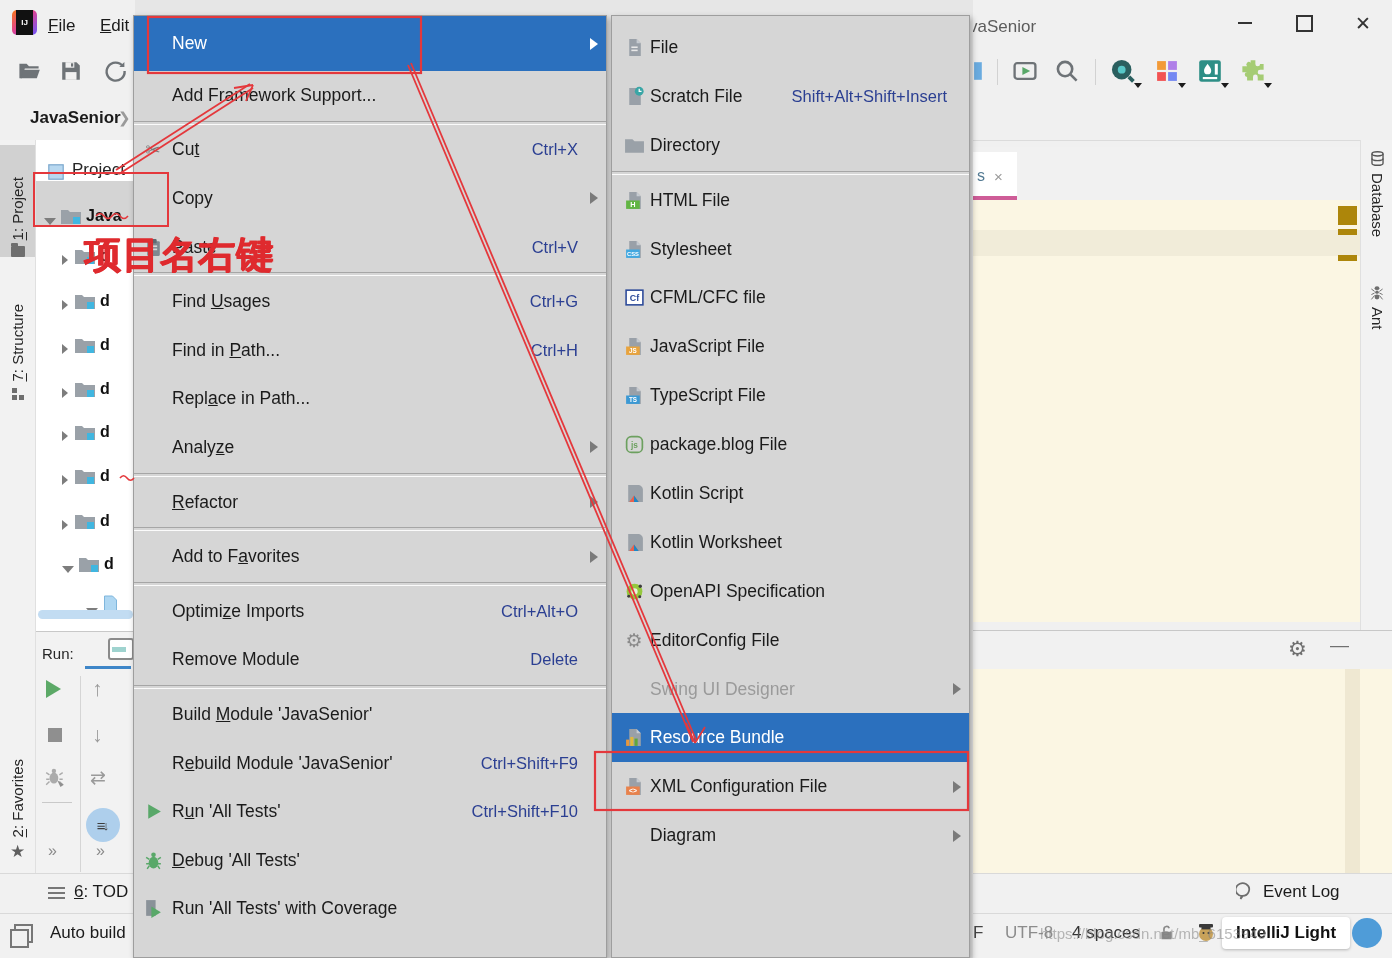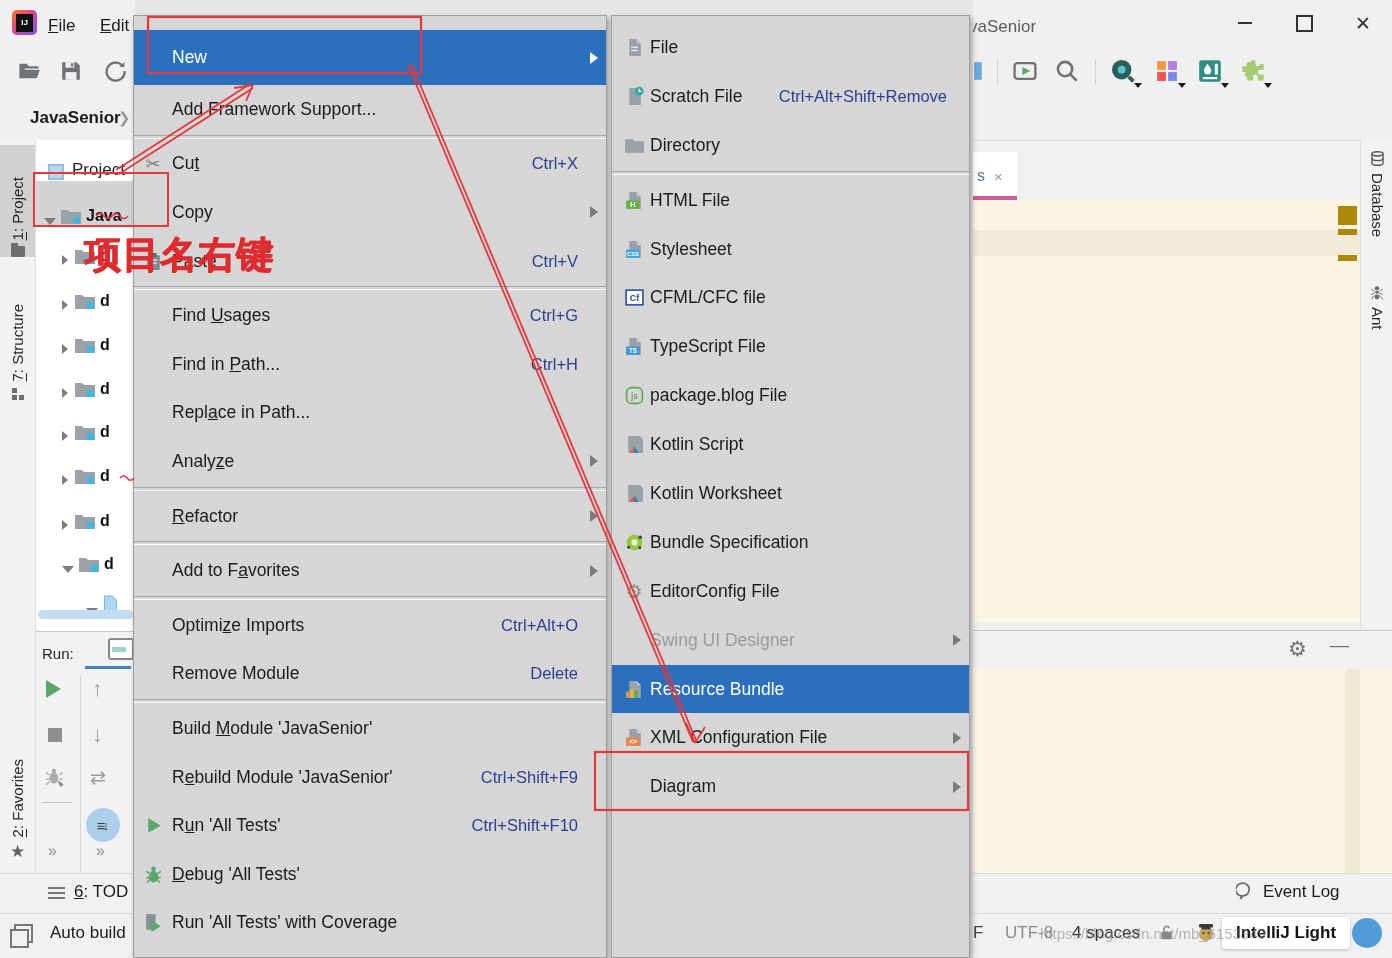--- a/index.html
+++ b/index.html
@@ -5,21 +5,21 @@
   html,body{margin:0;padding:0;background:#888;}
   #app{position:relative;width:1392px;height:958px;background:#F0F0F0;overflow:hidden;
        font-family:"Liberation Sans",sans-serif;color:#1b1b1b;}
   .abs{position:absolute;}
   u{text-decoration:underline;}
 
   
   #titlebar{left:0;top:0;width:1392px;height:47px;background:#F0F0F0;}
   #ij-logo{left:12px;top:10px;width:25px;height:25px;border-radius:5px;
     background:linear-gradient(135deg,#f97a12,#e0438f 45%,#6b57ff);display:flex;align-items:center;justify-content:center;}
-  #ij-logo .inner{width:17px;height:18px;background:#111;color:#fff;font-size:8px;font-weight:bold;
+  #ij-logo .inner{width:17px;height:25px;background:#111;color:#fff;font-size:8px;font-weight:bold;
     display:flex;align-items:center;justify-content:center;}
   .menubar-item{top:16px;font-size:17px;color:#1b1b1b;}
   #win-title{top:17px;font-size:17px;color:#5c5c5c;}
   .winbtn{top:10px;width:30px;height:26px;display:flex;align-items:center;justify-content:center;color:#333;}
   #btn-min .g{width:14px;height:2px;background:#333;}
   #btn-max .g{width:13px;height:13px;border:2px solid #333;}
   #btn-close{font-size:19px;}
 
   #toolbar{left:0;top:47px;width:1392px;height:53px;background:#F0F0F0;}
   .tbtn{top:9px;width:30px;height:30px;display:flex;align-items:center;justify-content:center;}
@@ -104,21 +104,21 @@
   .sb-item{top:9px;font-size:17px;}
   #theme-pill{left:1222px;top:3px;width:128px;height:32px;background:#fff;border-radius:4px;
      box-shadow:0 1px 3px rgba(0,0,0,.25);display:flex;align-items:center;justify-content:center;
      font-size:17px;font-weight:bold;color:#111;}
   #avatar{left:1352px;top:4px;width:30px;height:30px;border-radius:50%;background:#4F9CD8;}
   #watermark{left:1040px;top:925px;font-size:15px;color:rgba(130,130,130,.55);white-space:nowrap;}
 
   
   #menu-filler{left:135px;top:0;width:838px;height:958px;background:#E6E6E6;}
   .menu{background:#D6D6D6;border:1px solid #9E9E9E;box-shadow:2px 3px 6px rgba(0,0,0,.3);overflow:hidden;}
-  #context-menu{left:133px;top:15px;width:474px;height:943px;padding-top:14px;box-sizing:border-box;}
+  #context-menu{left:133px;top:15px;width:474px;height:943px;padding-top:0;box-sizing:border-box;}
   #new-submenu{left:611px;top:15px;width:359px;height:943px;padding-top:7px;box-sizing:border-box;}
   .mi{position:relative;display:flex;align-items:center;height:48.6px;font-size:17.5px;color:#1b1b1b;}
   #new-submenu .mi{height:48.9px;}
   .mi .lbl{margin-left:38px;white-space:nowrap;}
   .mi .sc{margin-left:auto;margin-right:28px;font-size:16.5px;color:#2B3F92;white-space:nowrap;}
   #new-submenu .mi .sc{margin-right:22px;}
   .mi .ic{position:absolute;left:8px;top:50%;transform:translateY(-50%);width:22px;height:22px;
           display:flex;align-items:center;justify-content:center;}
   #new-submenu .mi .ic{left:11px;}
   .mi .arrow{position:absolute;right:8px;top:50%;transform:translateY(-50%);
@@ -601,21 +601,21 @@
       <div class="mi">
         <span class="ic">
           <svg width="21" height="21" viewBox="0 0 20 20">
             <path d="M5 2h7l4 4v12H5z" fill="#99A0A8"></path>
             <path d="M12 2l4 4h-4z" fill="#C6CBD1"></path>
             <circle cx="14.5" cy="5" r="4.2" fill="#3AA6A6"></circle>
             <path d="M14.5 2.6v2.6h2.2" stroke="#fff" stroke-width="1.2" fill="none"></path>
           </svg>
         </span>
         <span class="lbl">Scratch File</span>
-        <span class="sc">Ctrl+Alt+Shift+Remove</span>
+        <span class="sc">Shift+Alt+Shift+Insert</span>
       </div>
       <div class="mi">
         <span class="ic">
           <svg width="21" height="21" viewBox="0 0 20 20">
             <path d="M1 4h7l2 2h9v11H1z" fill="#9AA1A8"></path>
           </svg>
         </span>
         <span class="lbl">Directory</span>
       </div>
       <div class="msep"></div>
@@ -642,20 +642,31 @@
         <span class="lbl">Stylesheet</span>
       </div>
       <div class="mi">
         <span class="ic">
           <svg width="21" height="21" viewBox="0 0 20 20">
             <rect x="2" y="3" width="16" height="14" fill="#fff" stroke="#2D4B9A" stroke-width="1.5"></rect>
             <text x="10" y="13.5" font-size="8.5" fill="#2D4B9A" text-anchor="middle" font-weight="bold" font-family="Liberation Sans,sans-serif">Cf</text>
           </svg>
         </span>
         <span class="lbl">CFML/CFC file</span>
+      </div>
+      <div class="mi">
+        <span class="ic">
+          <svg width="21" height="21" viewBox="0 0 20 20">
+            <path d="M5 2h7l4 4v12H5z" fill="#99A0A8"></path>
+            <path d="M12 2l4 4h-4z" fill="#C6CBD1"></path>
+            <rect x="2" y="10" width="13" height="8" fill="#E8A33D"></rect>
+            <text x="8.5" y="16.3" font-size="6" fill="#fff" text-anchor="middle" font-weight="bold" font-family="Liberation Sans,sans-serif">JS</text>
+          </svg>
+        </span>
+        <span class="lbl">JavaScript File</span>
       </div>
       <div class="mi">
         <span class="ic">
           <svg width="21" height="21" viewBox="0 0 20 20">
             <path d="M5 2h7l4 4v12H5z" fill="#99A0A8"></path>
             <path d="M12 2l4 4h-4z" fill="#C6CBD1"></path>
             <rect x="2" y="10" width="13" height="8" fill="#3C99D4"></rect>
             <text x="8.5" y="16.3" font-size="6" fill="#fff" text-anchor="middle" font-weight="bold" font-family="Liberation Sans,sans-serif">TS</text>
           </svg>
         </span>
@@ -693,21 +704,21 @@
       <div class="mi">
         <span class="ic">
           <svg width="21" height="21" viewBox="0 0 20 20">
             <circle cx="10" cy="10" r="7.5" fill="#94C83D"></circle>
             <circle cx="10" cy="10" r="3" fill="#E8F2D8"></circle>
             <circle cx="15.5" cy="5" r="1.6" fill="#3D3D3D"></circle>
             <circle cx="4.5" cy="14.5" r="1.4" fill="#3D3D3D"></circle>
             <circle cx="15" cy="15" r="1.4" fill="#3D3D3D"></circle>
           </svg>
         </span>
-        <span class="lbl">Bundle Specification</span>
+        <span class="lbl">OpenAPI Specification</span>
       </div>
       <div class="mi">
         <span class="ic">
           <span class="glyph-ic" style="font-size:19px;color:#8a8a8a;">⚙</span>
         </span>
         <span class="lbl">EditorConfig File</span>
       </div>
       <div class="mi dis">
         <span class="ic"></span>
         <span class="lbl">Swing UI Designer</span>

